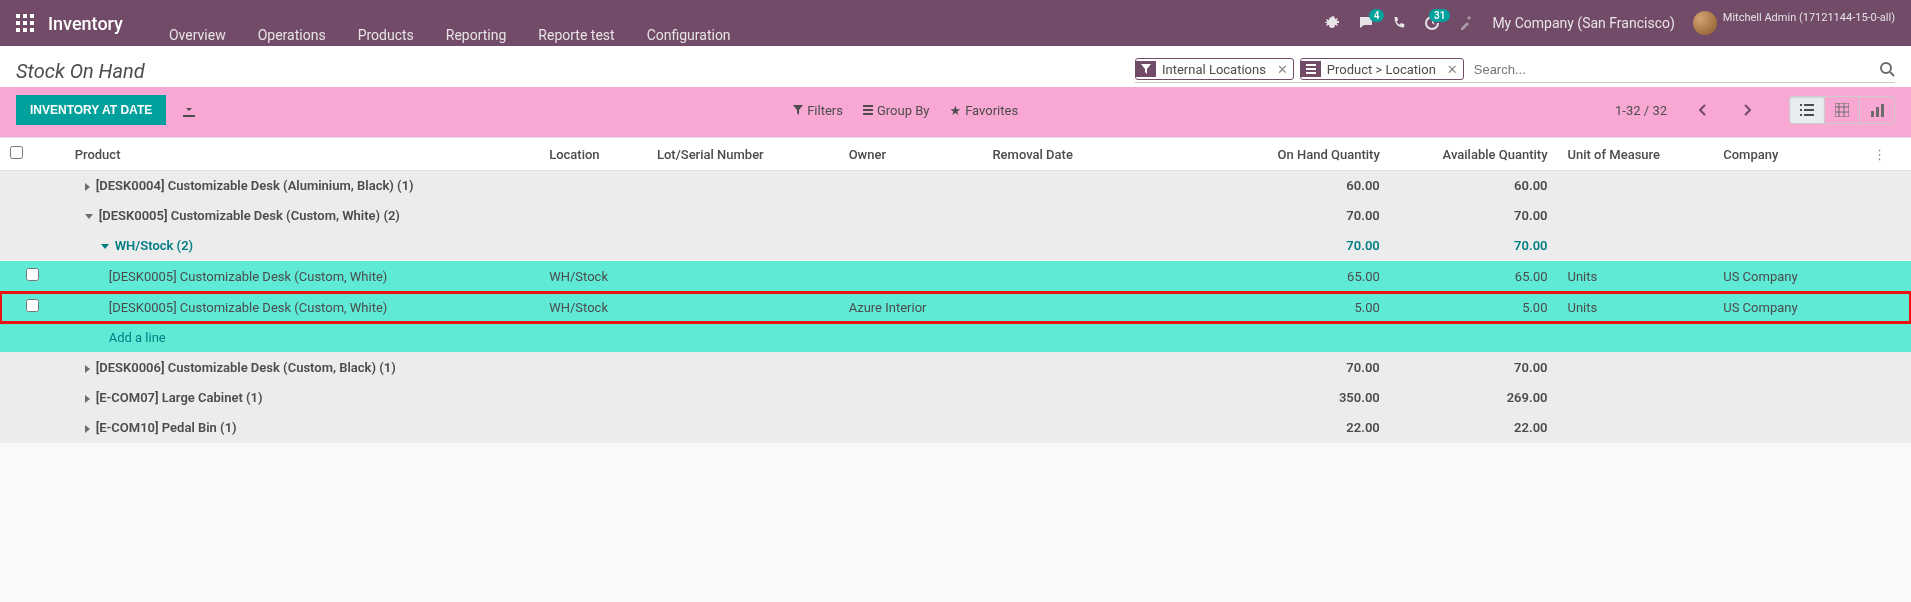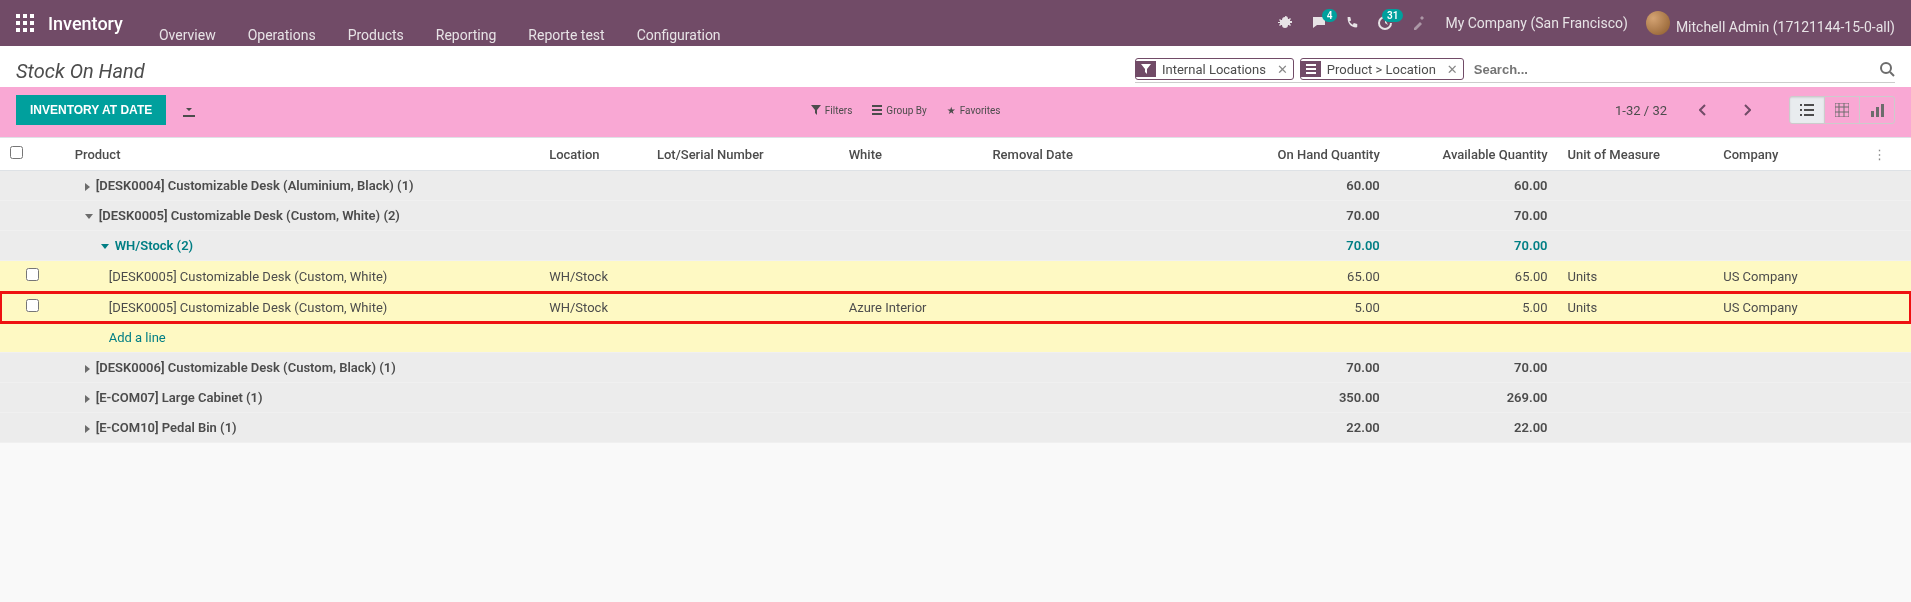--- a/index.html
+++ b/index.html
@@ -1,59 +1,59 @@
 <!DOCTYPE html>
 <html><head>
 <meta charset="utf-8">
 <style>
 * { box-sizing: border-box; margin: 0; padding: 0; }
 body { font-family: -apple-system, BlinkMacSystemFont, "Segoe UI", Roboto, "Helvetica Neue", Arial, sans-serif; font-size: 13px; color: #4c4c4c; background: #f9f9f9; }
 
 
 .topnav { background: #714B67; color: #fff; height: 46px; display: flex; align-items: center; padding: 0 16px; }
 .topnav .apps-icon { width: 18px; height: 18px; margin-right: 14px; cursor: pointer; }
-.topnav .app-title { font-size: 18px; font-weight: 500; margin-right: 20px; }
+.topnav .app-title { font-size: 18px; font-weight: 500; margin-right: 30px; }
 .topnav .menu-items { display: flex; gap: 0; }
 .topnav .menu-item { padding: 0 16px; font-size: 14px; color: #e7e3e6; cursor: pointer; line-height: 46px; margin-top: 24px; }
 .topnav .spacer { flex: 1; }
 .topnav .right { display: flex; align-items: center; gap: 18px; }
 .topnav .icon-btn { position: relative; cursor: pointer; color: #e7e3e6; display: flex; align-items: center; }
 .topnav .badge { position: absolute; top: -6px; right: -10px; background: #00A09D; color: #fff; border-radius: 10px; font-size: 10px; padding: 1px 5px; font-weight: 600; }
 .topnav .company { font-size: 14px; color: #e7e3e6; cursor: pointer; }
 .topnav .avatar { width: 24px; height: 24px; border-radius: 50%; background: radial-gradient(circle at 30% 30%, #d4a373, #8b5a2b); margin-right: 6px; }
-.topnav .user { display: flex; align-items: flex-end; color: #e7e3e6; font-size: 14px; cursor: pointer; }
+.topnav .user { display: flex; align-items: flex-start; color: #e7e3e6; font-size: 11px; cursor: pointer; }
 
 
 .title-row { display: flex; align-items: center; padding: 12px 16px 4px; background: #fff; }
 .title-row .page-title { font-size: 20px; color: #4c4c4c; font-style: italic; }
 
 .title-row .search-area { margin-left: auto; display: flex; align-items: center; border-bottom: 1px solid #ccc; padding-bottom: 2px; min-width: 760px; }
 .search-facet { display: flex; align-items: center; border: 1px solid #714B67; border-radius: 3px; margin-right: 6px; font-size: 13px; overflow: hidden; height: 22px; }
 .search-facet .facet-icon { background: #714B67; color: #fff; padding: 3px 5px; display: flex; align-items: center; }
 .search-facet .facet-label { padding: 0 6px; color: #4c4c4c; }
 .search-facet .facet-remove { padding: 0 5px; color: #888; cursor: pointer; }
-.search-input { border: none; outline: none; font-size: 13px; padding: 2px 4px; flex: 1; font-weight: bold; }
+.search-input { border: none; outline: none; font-size: 13px; padding: 2px 4px; flex: 1; }
 .search-btn { margin-left: 8px; cursor: pointer; color: #6c6c6c; }
 
 
 .action-bar { display: flex; align-items: center; padding: 8px 16px 12px; background: #f9a8d4; border-bottom: 1px solid #dee2e6; }
 .btn-primary { background: #00A09D; color: #fff; border: none; padding: 8px 14px; font-weight: 600; font-size: 12px; cursor: pointer; text-transform: uppercase; }
 .export-icon { margin-left: 16px; cursor: pointer; color: #4c4c4c; }
-.action-bar .middle { margin-left: auto; display: flex; gap: 20px; color: #4c4c4c; font-size: 10px; }
+.action-bar .middle { margin-left: auto; display: flex; gap: 20px; color: #4c4c4c; font-size: 13px; }
 .filter-btn { cursor: pointer; display: flex; align-items: center; gap: 4px; }
 .action-bar .right { margin-left: auto; display: flex; align-items: center; gap: 20px; }
 .pager { font-size: 13px; color: #4c4c4c; margin-right: 4px; }
 .page-arrow { padding: 4px 8px; cursor: pointer; color: #714B67; }
 .view-switcher { display: flex; border: 1px solid #ccc; border-radius: 3px; overflow: hidden; margin-left: 10px; }
 .view-btn { padding: 6px 10px; cursor: pointer; border-right: 1px solid #ccc; display: flex; align-items: center; color: #6c6c6c; }
 .view-btn:last-child { border-right: none; }
 .view-btn.active { background: #e9ecef; color: #4c4c4c; box-shadow: inset 0 1px 2px rgba(0,0,0,0.1); }
 
 
-.table-wrap { background: #fef9c3; }
+.table-wrap { background: #5eead4; }
 table.list { width: 100%; border-collapse: collapse; }
 table.list th { text-align: left; font-weight: 500; padding: 8px 10px; border-bottom: 1px solid #dee2e6; background: #fff; font-size: 13px; color: #4c4c4c; white-space: nowrap; }
 table.list th.num, table.list td.num { text-align: right; }
 table.list td { padding: 7px 10px; font-size: 13px; color: #4c4c4c; border-bottom: 1px solid #f0f0f0; }
 .chk { width: 30px; text-align: center; }
 .chk input { cursor: pointer; }
 
 tr.group-row td { background: #ececec; font-weight: 600; cursor: pointer; }
 tr.group-row.level1 td.product-cell { padding-left: 20px; }
 tr.group-row.level2 td.product-cell { padding-left: 36px; color: #017E84; }
@@ -250,21 +250,21 @@
         <col style="width:130px">
         <col style="width:120px">
         <col style="width:24px">
   </colgroup>
   <thead>
     <tr>
       <th class="chk"><input type="checkbox" style=""></th>
       <th>Product</th>
       <th>Location</th>
       <th>Lot/Serial Number</th>
-      <th>White</th>
+      <th>Owner</th>
       <th>Removal Date</th>
       <th class="num">On Hand Quantity</th>
       <th class="num">Available Quantity</th>
       <th>Unit of Measure</th>
       <th>Company</th>
       <th><span class="kebab">⋮</span></th>
     </tr>
   </thead>
   <tbody>
     <tr class="group-row level1">

